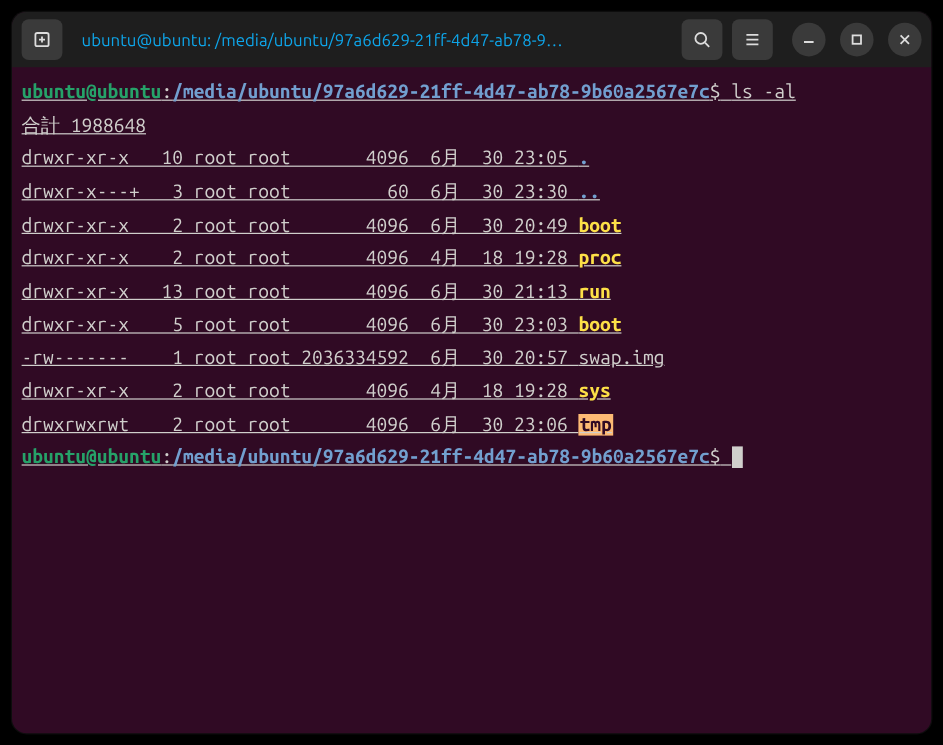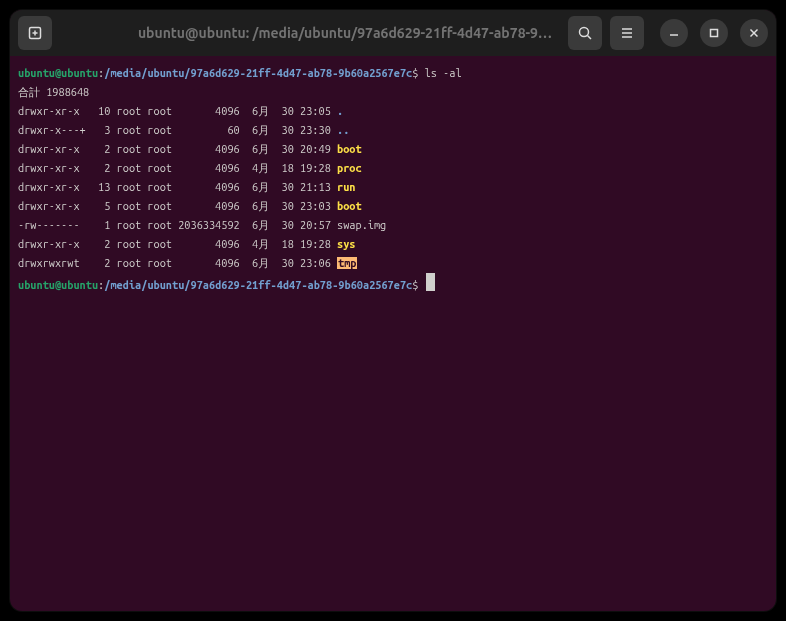--- a/index.html
+++ b/index.html
@@ -36,29 +36,28 @@
       border-radius: 6px;
       background: #3a3a3a;
       display: flex;
       align-items: center;
       justify-content: center;
       cursor: pointer;
       color: #ddd;
     }
     .window-title {
       flex: 1;
-      color: #737373;
+      color: #0ea5e9;
       font-family: 'Ubuntu', sans-serif;
       font-size: 14px;
-      font-weight: bold;
+      font-weight: normal;
       padding: 0 8px;
       white-space: nowrap;
       overflow: hidden;
       text-overflow: ellipsis;
-      text-align: right;
     }
     .window-controls {
       display: flex;
       gap: 12px;
       margin-left: 8px;
     }
     .win-ctrl {
       width: 28px;
       height: 28px;
       border-radius: 50%;
@@ -66,24 +65,25 @@
       display: flex;
       align-items: center;
       justify-content: center;
       cursor: pointer;
       color: #ddd;
     }
     .terminal-body {
       flex: 1;
       padding: 8px 8px;
       overflow-y: auto;
-      font-size: 11px;
+      font-size: 16px;
       line-height: 1.73;
       color: #d0cfcc;
       position: relative;
+      text-decoration: underline;
     }
     .terminal-body::-webkit-scrollbar { width: 12px; }
     .terminal-body::-webkit-scrollbar-track { background: #300a24; }
     .terminal-body::-webkit-scrollbar-thumb { background: #6a5763; border-radius: 6px; }
     .line { white-space: pre; }
     .user { color: #26a269; font-weight: bold; }
     .path { color: #729fcf; font-weight: bold; }
     .dir-dot { color: #729fcf; font-weight: bold; }
     .dir { color: #fde047; font-weight: bold; }
     .sticky { background: #fdba74; color: #300a24; font-weight: bold; padding: 0 1px; }

